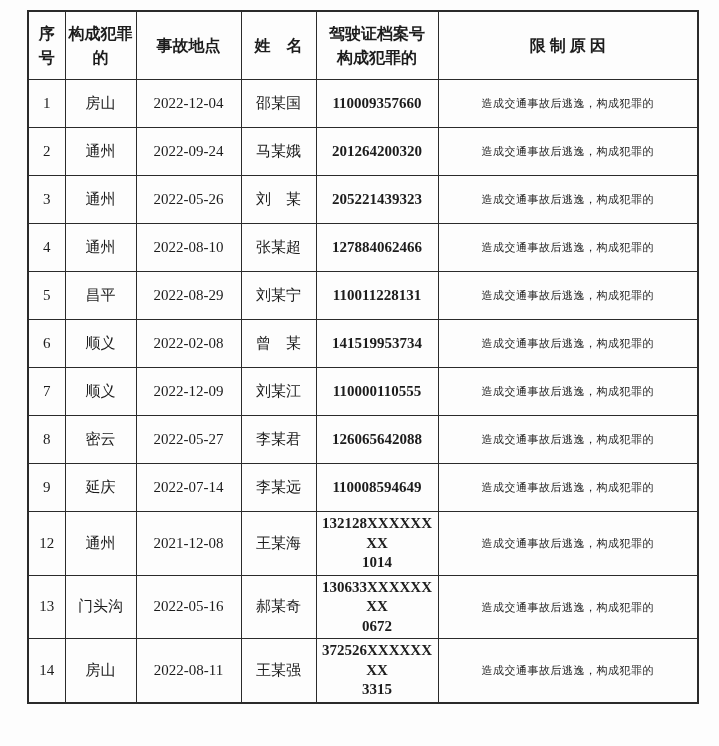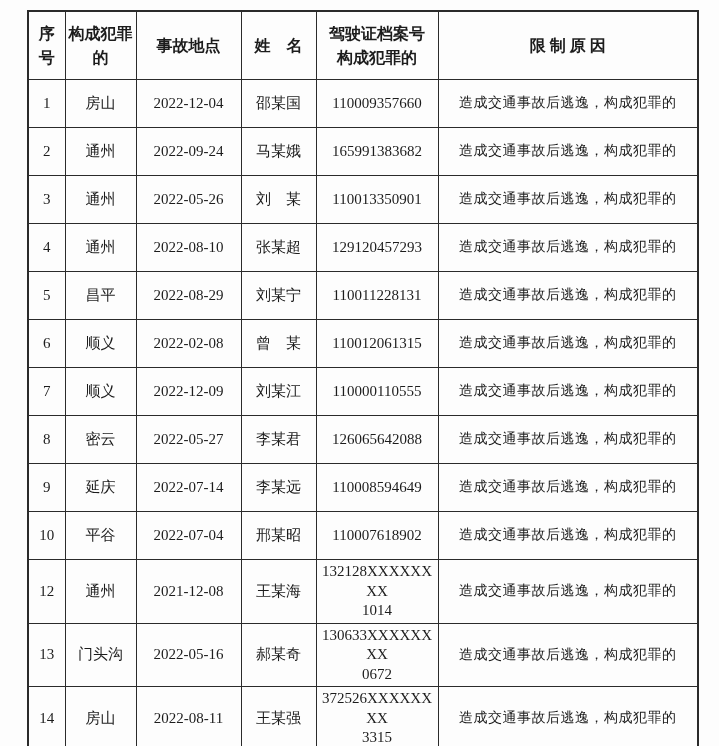--- a/index.html
+++ b/index.html
@@ -43,23 +43,24 @@
     line-height: 1.45;
   }
   .restriction-table td {
     font-size: 15px;
     height: 43px;
     line-height: 1.3;
   }
   td.col-license {
     white-space: pre-line;
     word-break: break-all;
+    font-weight: bold;
   }
   td.col-reason {
-    font-size: 14px;
+    font-size: 11px;
     letter-spacing: 0.5px;
   }
 </style>
 </head>
 <body>
 
 <div class="page">
   <table class="restriction-table">
     <colgroup>
       <col style="width:37px">
@@ -87,53 +88,53 @@
         <td>2022-12-04</td>
         <td>邵某国</td>
         <td class="col-license">110009357660</td>
         <td class="col-reason">造成交通事故后逃逸，构成犯罪的</td>
       </tr>
       <tr>
         <td>2</td>
         <td>通州</td>
         <td>2022-09-24</td>
         <td>马某娥</td>
-        <td class="col-license">165991383682</td>
+        <td class="col-license">201264200320</td>
         <td class="col-reason">造成交通事故后逃逸，构成犯罪的</td>
       </tr>
       <tr>
         <td>3</td>
         <td>通州</td>
         <td>2022-05-26</td>
         <td>刘　某</td>
-        <td class="col-license">110013350901</td>
+        <td class="col-license">205221439323</td>
         <td class="col-reason">造成交通事故后逃逸，构成犯罪的</td>
       </tr>
       <tr>
         <td>4</td>
         <td>通州</td>
         <td>2022-08-10</td>
         <td>张某超</td>
-        <td class="col-license">129120457293</td>
+        <td class="col-license">127884062466</td>
         <td class="col-reason">造成交通事故后逃逸，构成犯罪的</td>
       </tr>
       <tr>
         <td>5</td>
         <td>昌平</td>
         <td>2022-08-29</td>
         <td>刘某宁</td>
         <td class="col-license">110011228131</td>
         <td class="col-reason">造成交通事故后逃逸，构成犯罪的</td>
       </tr>
       <tr>
         <td>6</td>
         <td>顺义</td>
         <td>2022-02-08</td>
         <td>曾　某</td>
-        <td class="col-license">110012061315</td>
+        <td class="col-license">141519953734</td>
         <td class="col-reason">造成交通事故后逃逸，构成犯罪的</td>
       </tr>
       <tr>
         <td>7</td>
         <td>顺义</td>
         <td>2022-12-09</td>
         <td>刘某江</td>
         <td class="col-license">110000110555</td>
         <td class="col-reason">造成交通事故后逃逸，构成犯罪的</td>
       </tr>
@@ -144,28 +145,20 @@
         <td>李某君</td>
         <td class="col-license">126065642088</td>
         <td class="col-reason">造成交通事故后逃逸，构成犯罪的</td>
       </tr>
       <tr>
         <td>9</td>
         <td>延庆</td>
         <td>2022-07-14</td>
         <td>李某远</td>
         <td class="col-license">110008594649</td>
-        <td class="col-reason">造成交通事故后逃逸，构成犯罪的</td>
-      </tr>
-      <tr>
-        <td>10</td>
-        <td>平谷</td>
-        <td>2022-07-04</td>
-        <td>邢某昭</td>
-        <td class="col-license">110007618902</td>
         <td class="col-reason">造成交通事故后逃逸，构成犯罪的</td>
       </tr>
       <tr>
         <td>12</td>
         <td>通州</td>
         <td>2021-12-08</td>
         <td>王某海</td>
         <td class="col-license">132128XXXXXXXX
 1014</td>
         <td class="col-reason">造成交通事故后逃逸，构成犯罪的</td>

